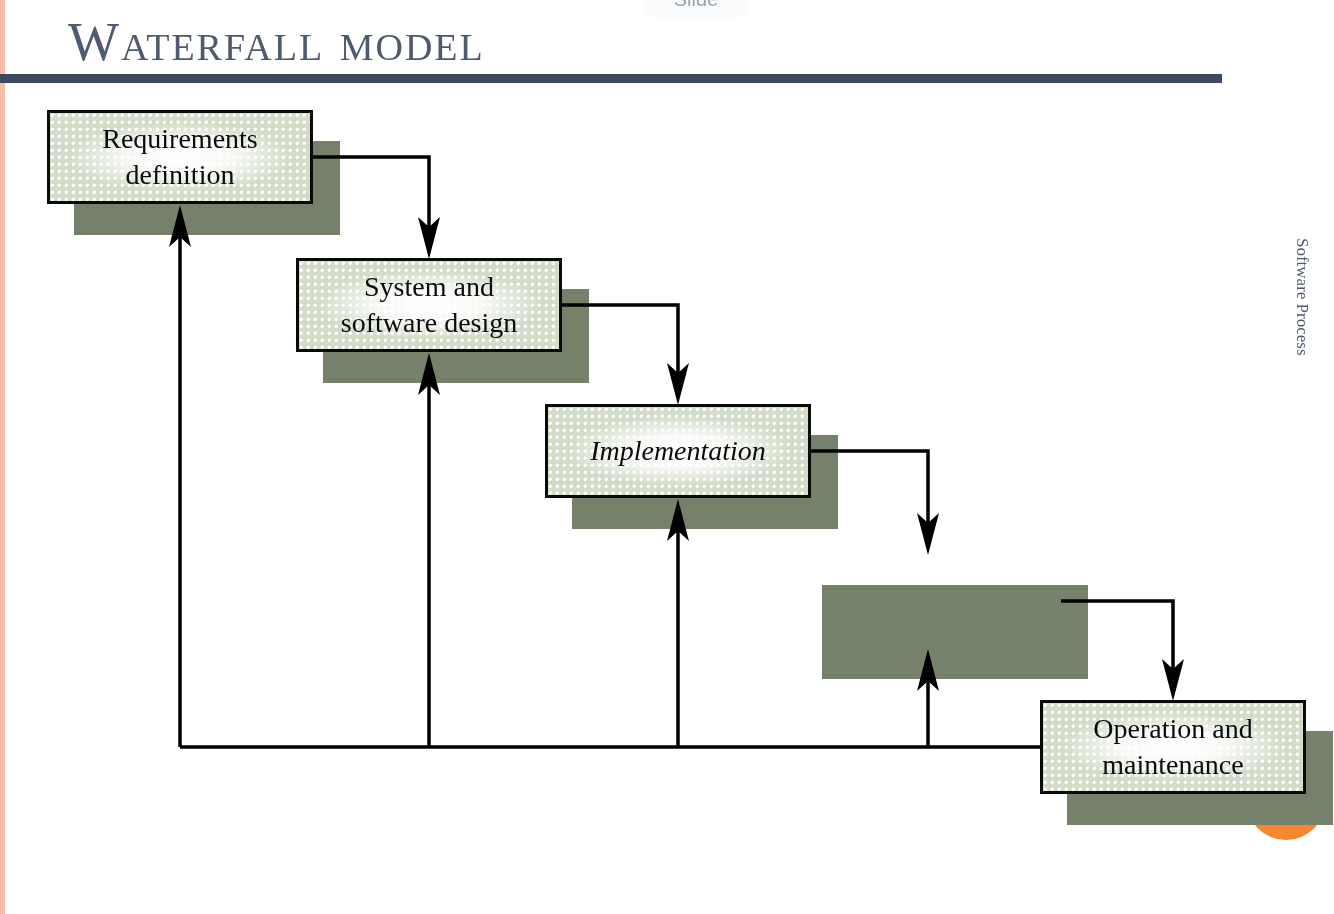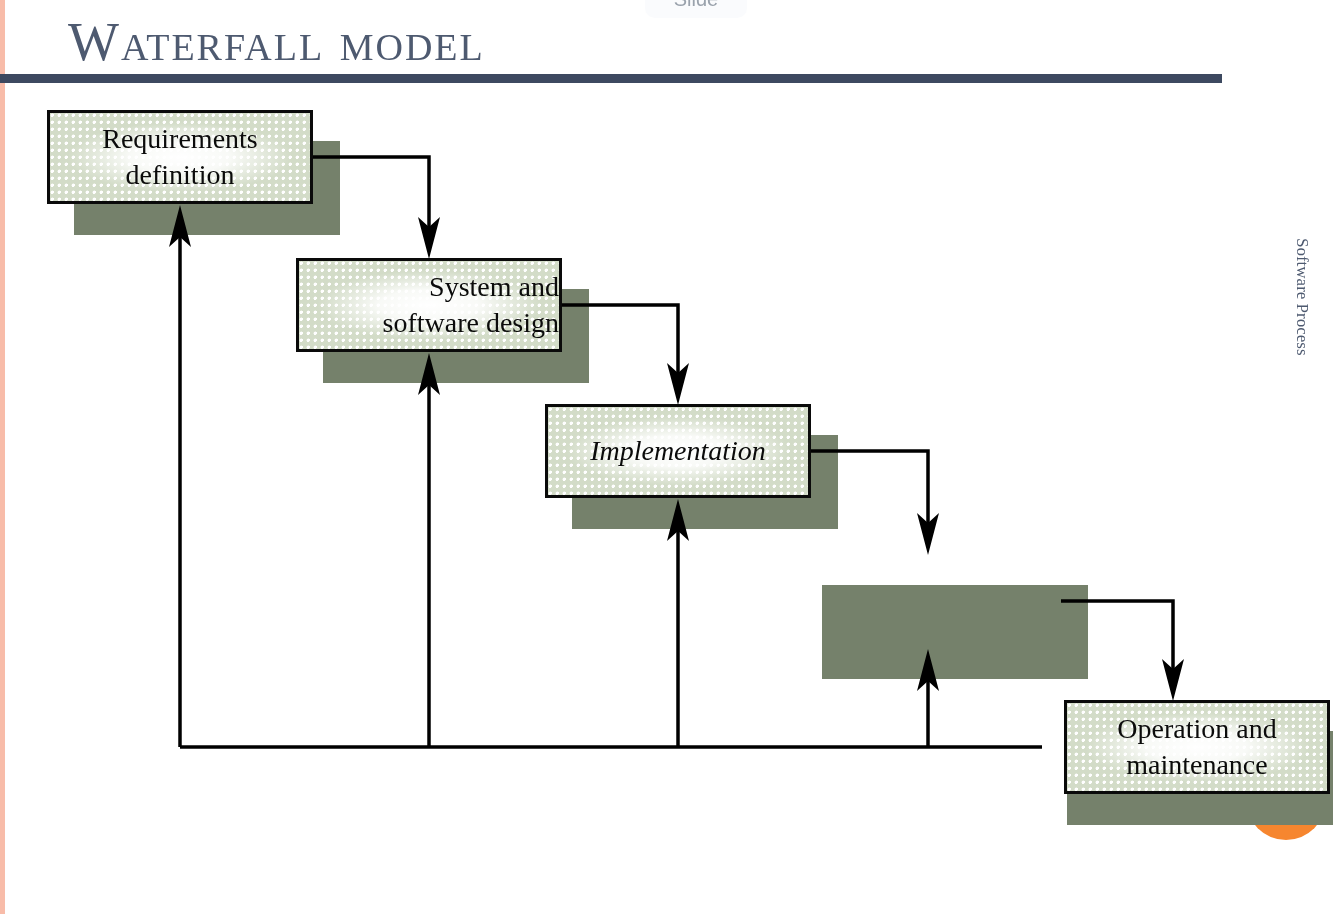--- a/index.html
+++ b/index.html
@@ -92,25 +92,25 @@
     <path d="M678 747 V531" stroke="#000" stroke-width="3.5" fill="none"></path>
     <polygon points="678,499 667,541 678,531 689,541" fill="#000"></polygon>
     <path d="M928 747 V681" stroke="#000" stroke-width="3.5" fill="none"></path>
     <polygon points="928,649 917,691 928,681 939,691" fill="#000"></polygon>
   </svg>
 
   <div class="box-face" style="left:47px;top:110px;">
     <span>Requirements</span>
     <span>definition</span>
   </div>
-  <div class="box-face" style="left:296px;top:258px;align-items:flex-end;">
+  <div class="box-face" style="left:296px;top:258px;">
     <span>System and</span>
     <span>software design</span>
   </div>
   <div class="box-face" style="left:545px;top:404px;font-style:italic;">
     <span>Implementation</span>
   </div>
-  <div class="box-face" style="left:1040px;top:700px;margin-left:24px;">
+  <div class="box-face" style="left:1040px;top:700px;">
     <span>Operation and</span>
     <span>maintenance</span>
   </div>
 
 </div>
 
 </body></html>

